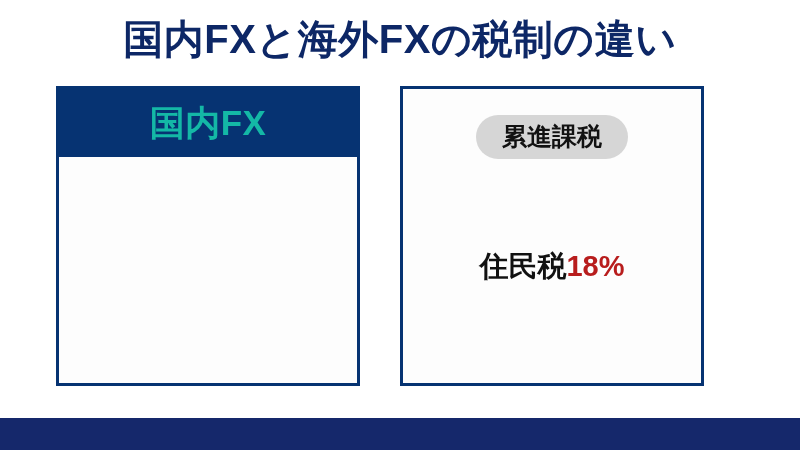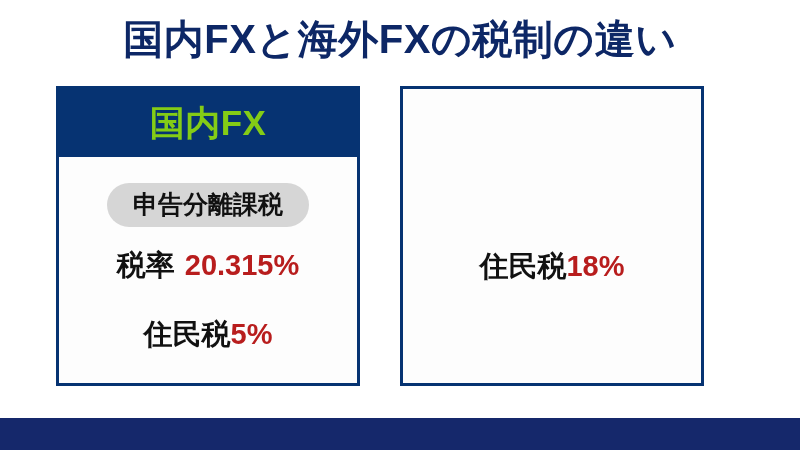--- a/index.html
+++ b/index.html
@@ -52,21 +52,21 @@
     height: 300px;
     box-sizing: border-box;
     border: 3px solid #063372;
     background: #fdfdfd;
     display: flex;
     flex-direction: column;
   }
 
   .card-header {
     background: #063372;
-    color: #84cc16;
+    color: #14b8a6;
     height: 68px;
     flex: 0 0 68px;
     display: flex;
     align-items: center;
     justify-content: center;
     font-size: 35px;
     font-weight: bold;
     letter-spacing: 0.5px;
     white-space: nowrap;
   }
@@ -135,33 +135,25 @@
 <body>
 
 <div class="page">
 
   <div class="title">国内FXと海外FXの税制の違い</div>
 
   <div class="cards">
 
     <div class="card">
       <div class="card-header">国内FX</div>
-      <div class="card-body">
-        <div class="badge">申告分離課税</div>
-        <div class="rate-line">
-          <span>税率</span><span class="gap"></span><span class="value-red">20.315%</span>
-        </div>
-        <div class="resident-line">
-          <span>住民税</span><span class="value-red">5%</span>
-        </div>
-      </div>
     </div>
 
     <div class="card">
       <div class="card-body">
+        <div class="badge">累進課税</div>
         <div class="resident-line">
           <span>住民税</span><span class="value-red">18%</span>
         </div>
       </div>
     </div>
 
   </div>
 
   <div class="footer-bar"></div>
 

